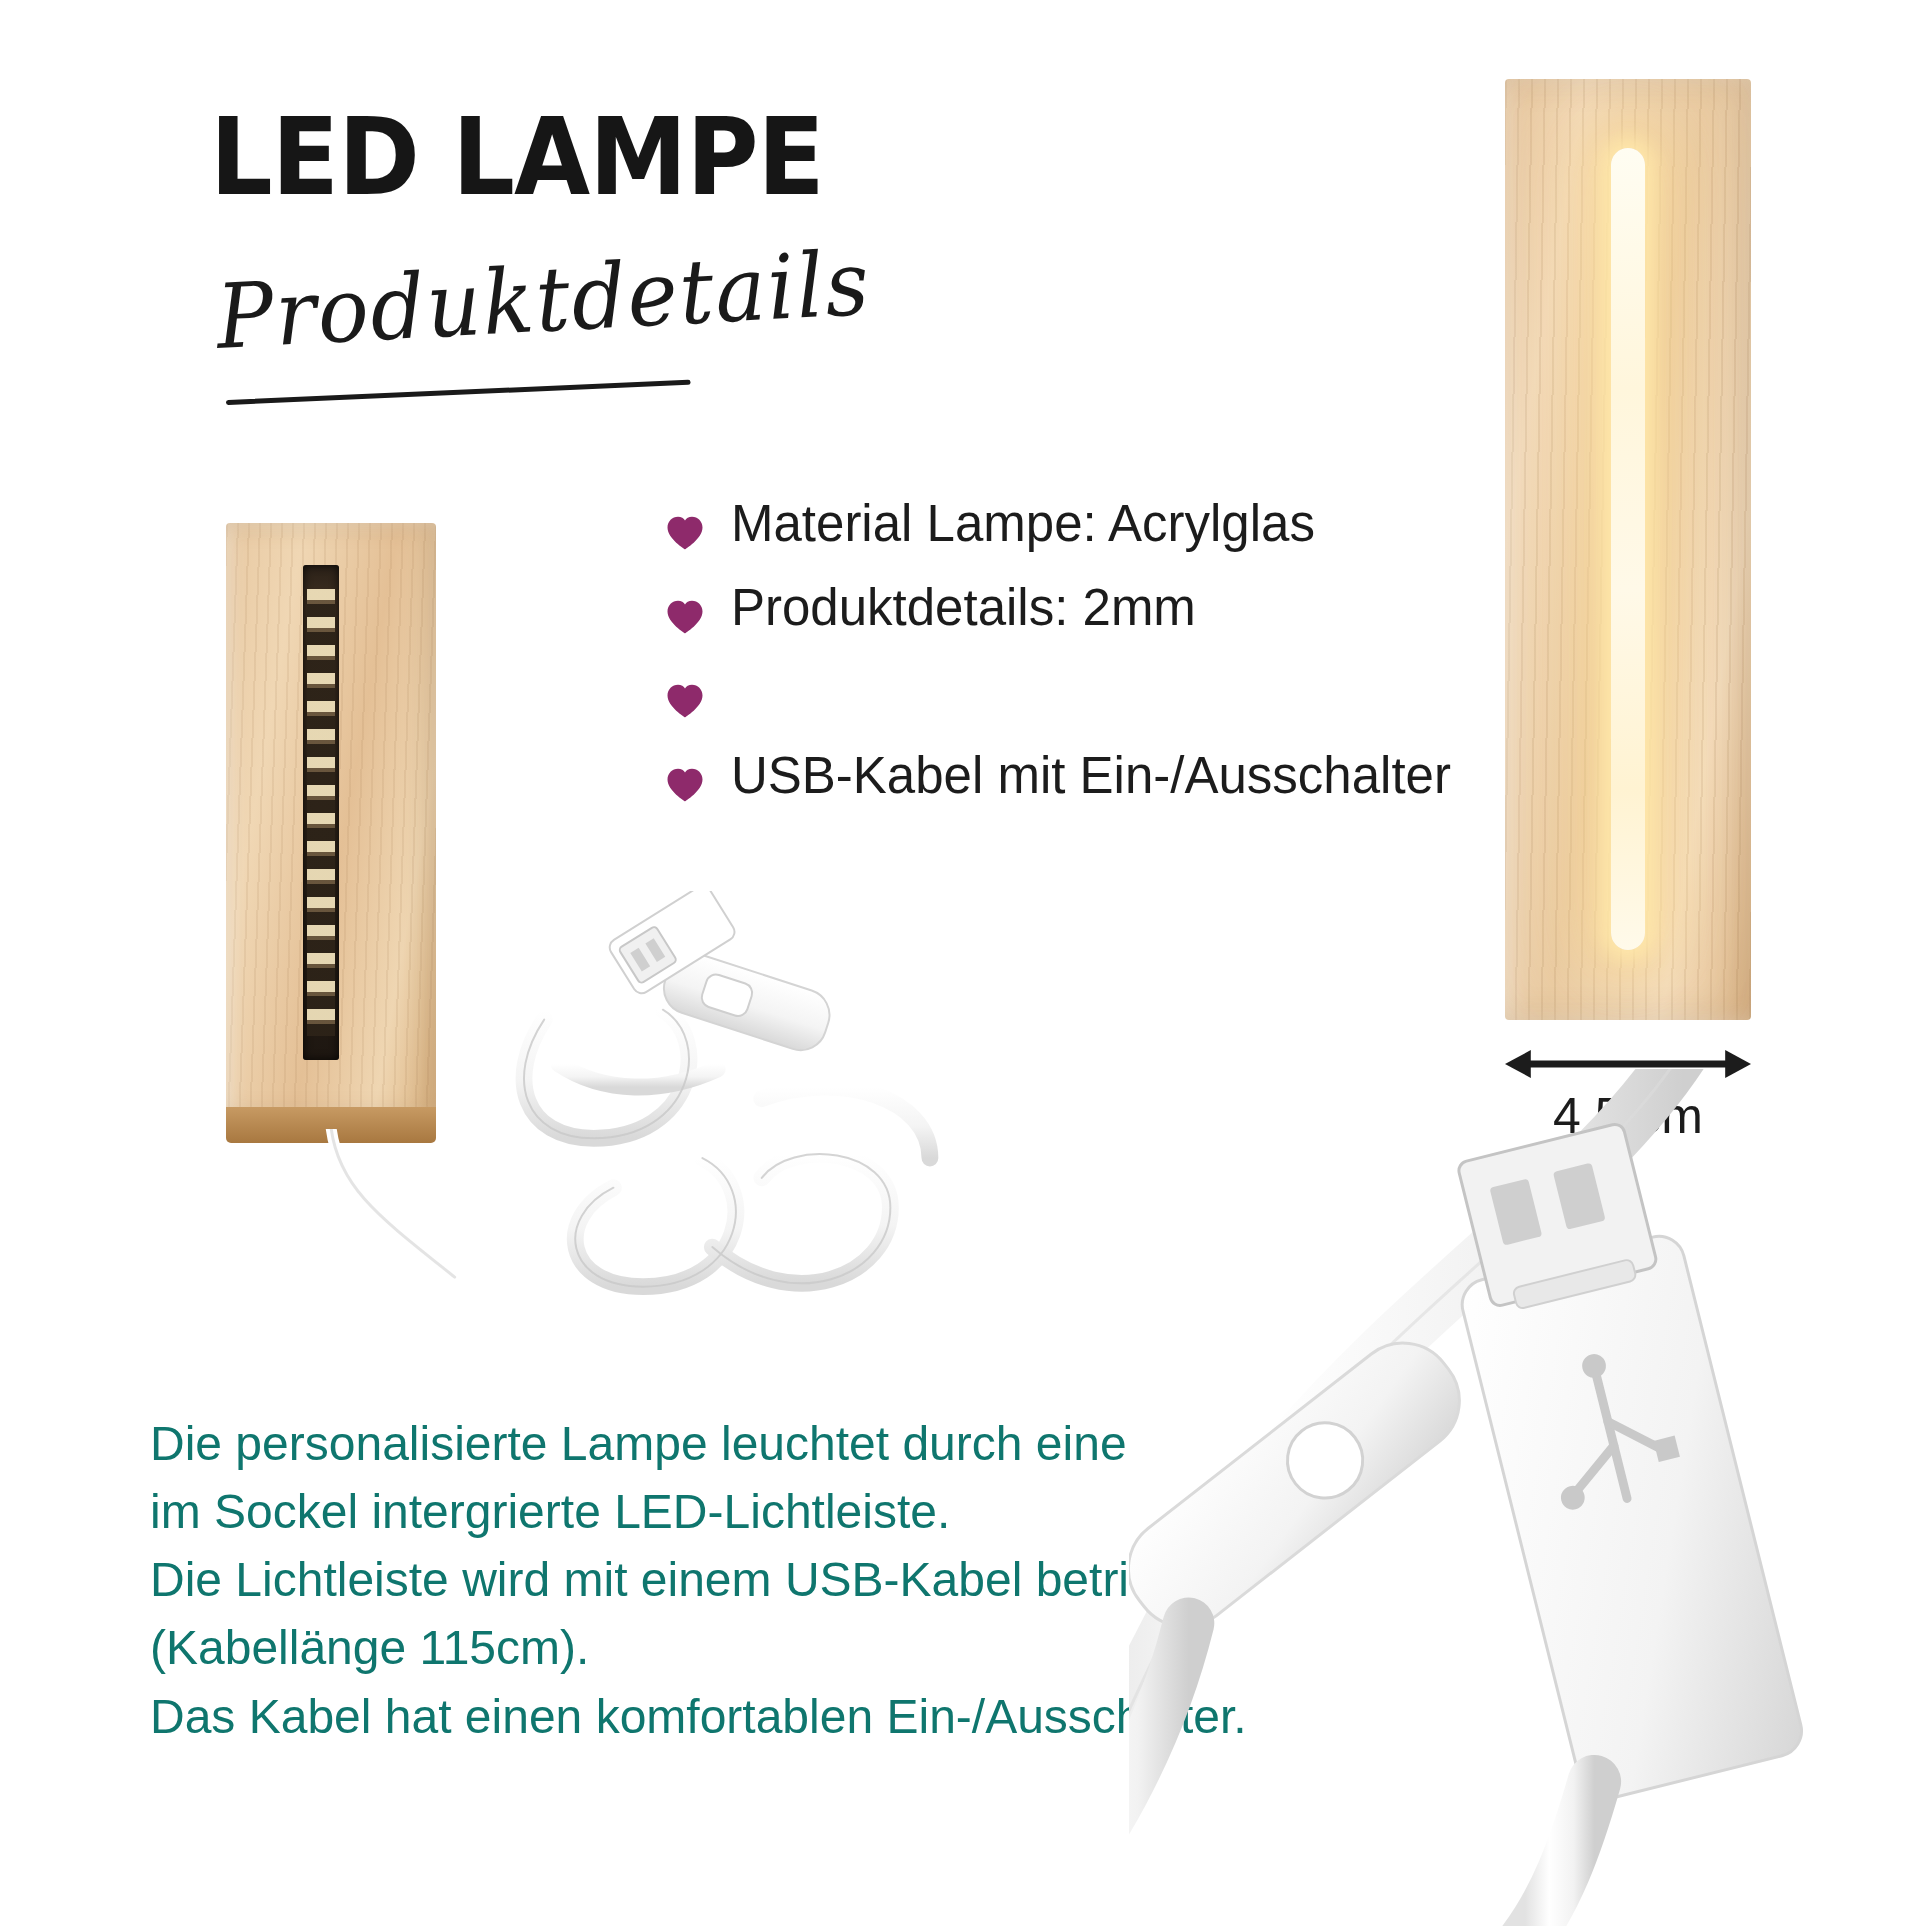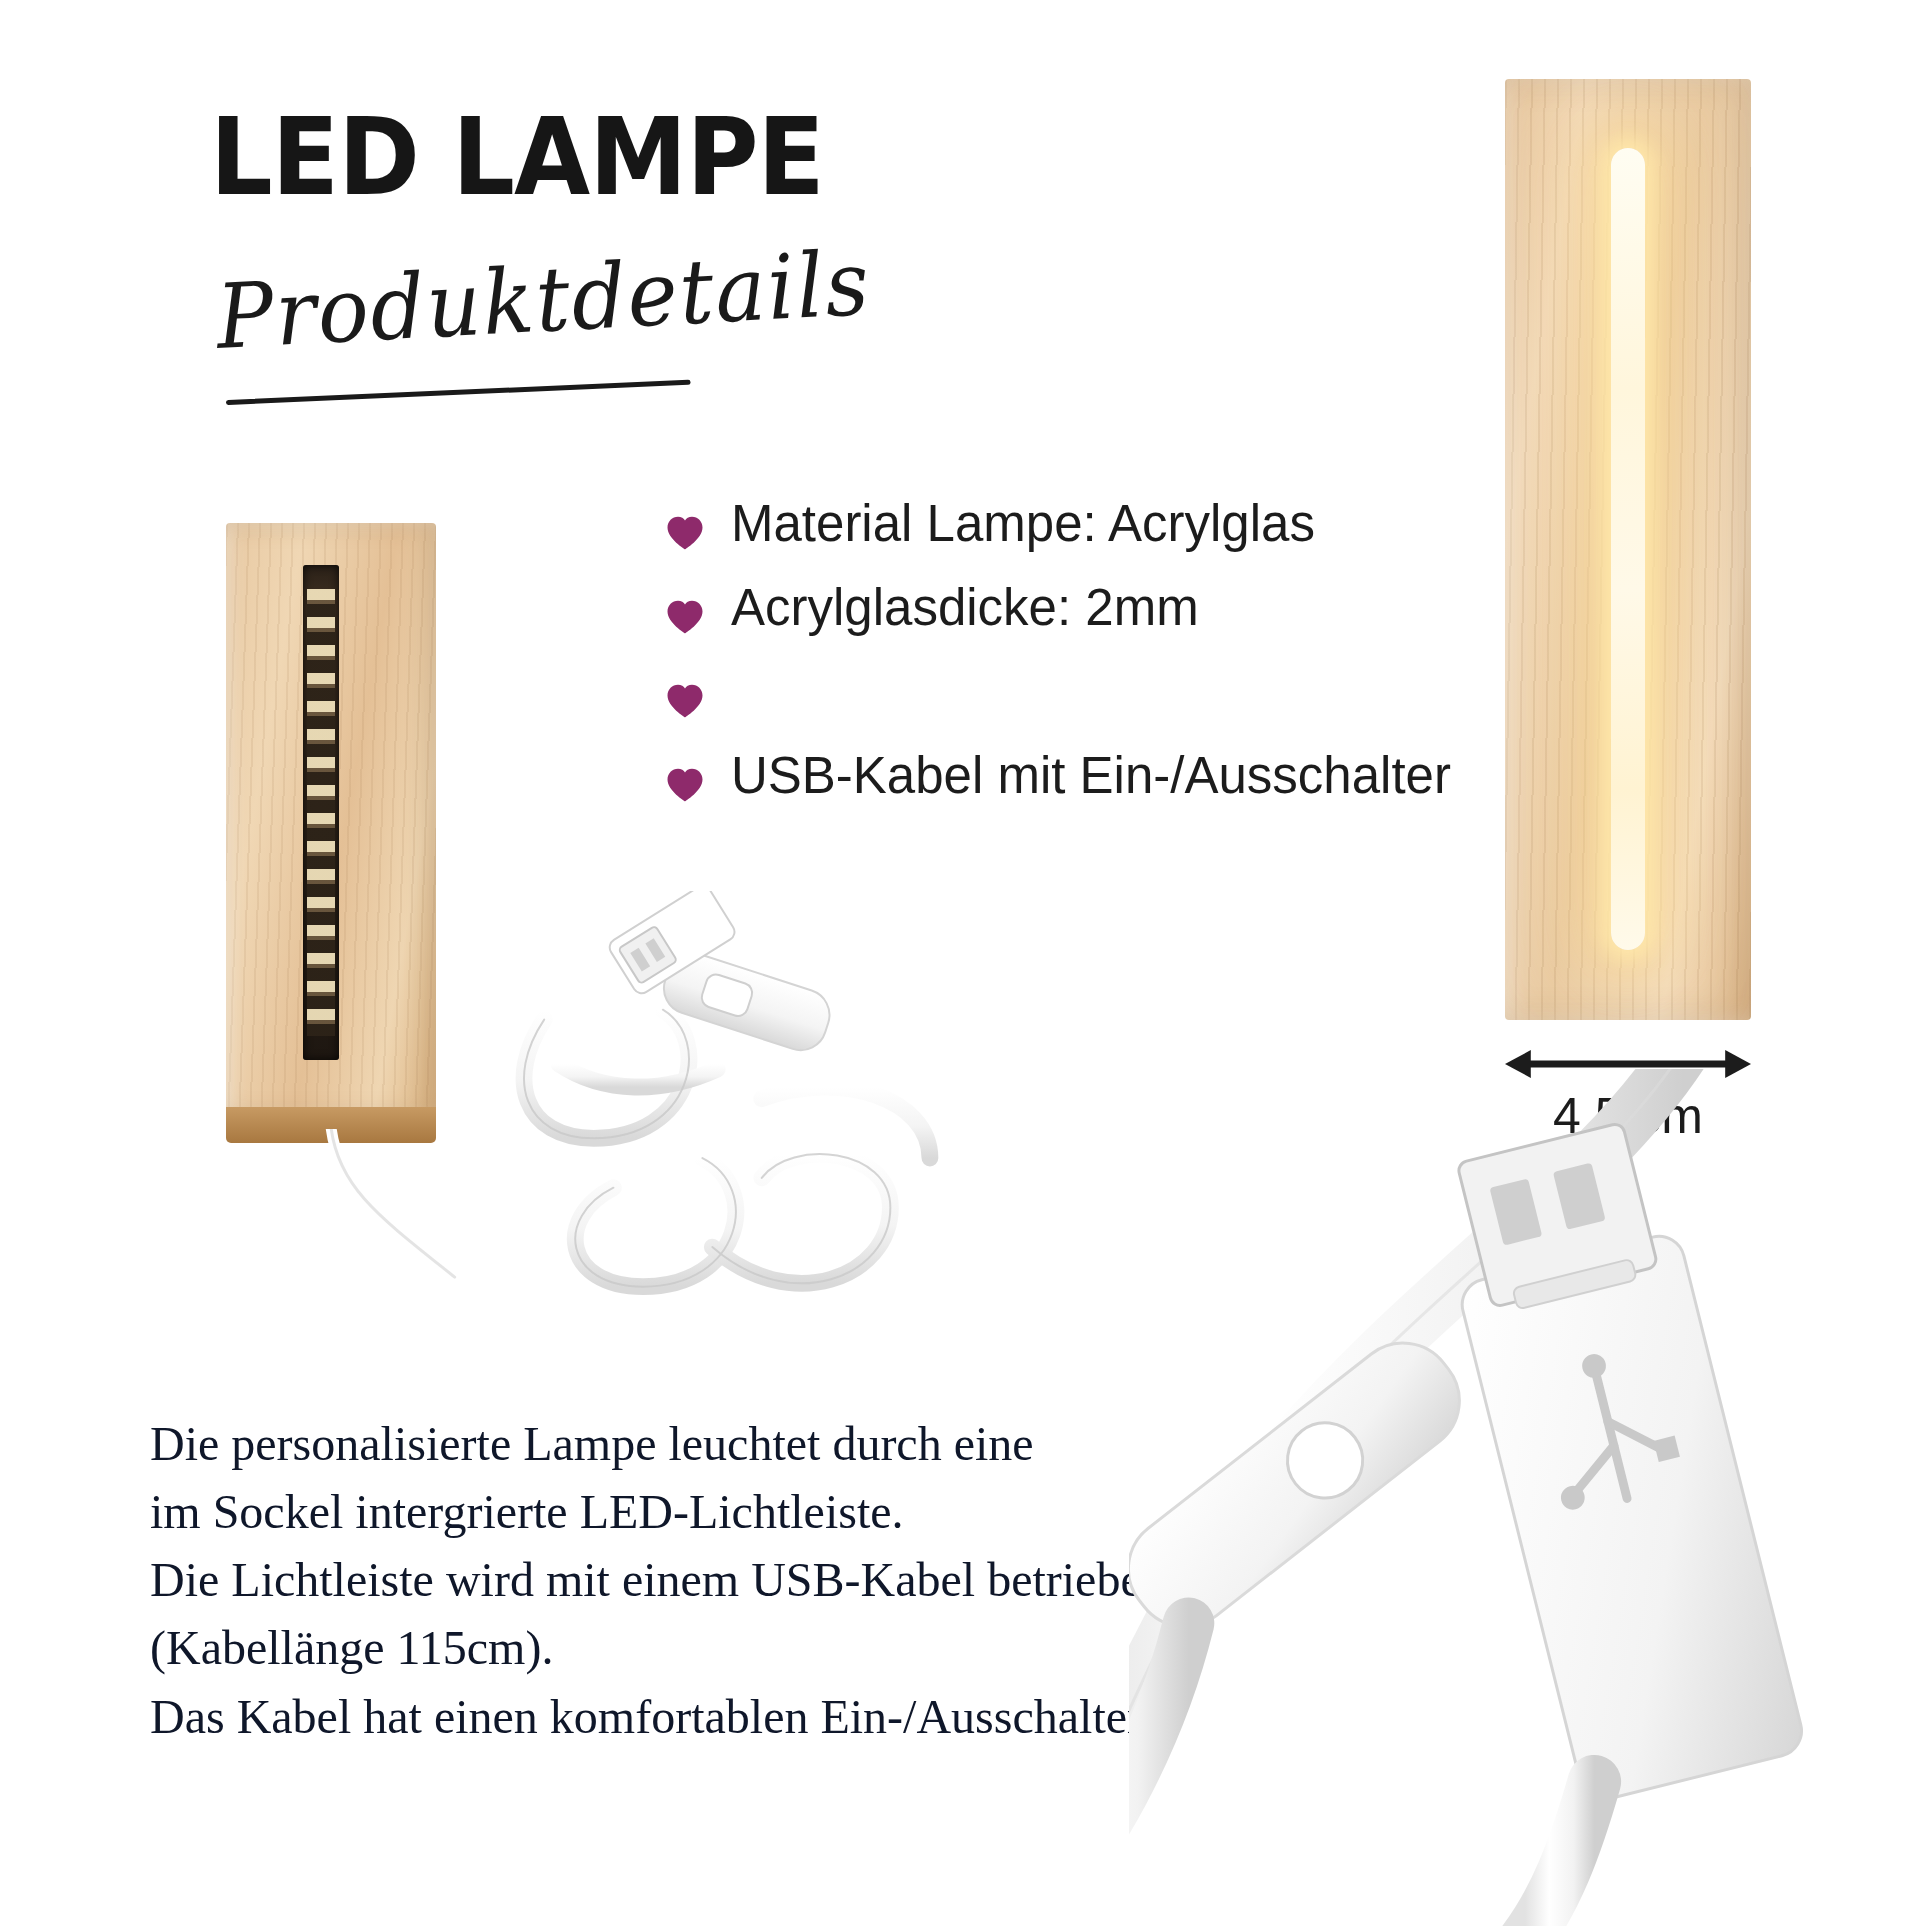--- a/index.html
+++ b/index.html
@@ -196,24 +196,24 @@
     font-size: 50px;
     color: #1c1c1c;
   }
 
   
   .paragraph {
     position: absolute;
     left: 150px;
     top: 1410px;
     width: 1129px;
-    font-family: Liberation Serif, serif;
+    font-family: Liberation Sans, sans-serif;
     font-size: 48px;
     line-height: 1.42;
-    color: #0f172a;
+    color: #0f766e;
   }
   .paragraph div { white-space: nowrap; }
 
   
   .usb-photo {
     position: absolute;
     left: 1129px;
     top: 1069px;
     width: 812px;
     height: 871px;
@@ -230,21 +230,21 @@
   <div class="bullet-row">
     <svg class="heart" viewBox="0 0 32 32">
       <path d="M16 29C16 29 2 20.5 2 11.5 2 6.8 5.8 3 10.4 3c2.6 0 4.7 1.3 5.6 3 0.9-1.7 3-3 5.6-3C26.2 3 30 6.8 30 11.5 30 20.5 16 29 16 29z" fill="#8e2a6b"></path>
     </svg>
     <div class="bullet-text">Material Lampe: Acrylglas</div>
   </div>
   <div class="bullet-row">
     <svg class="heart" viewBox="0 0 32 32">
       <path d="M16 29C16 29 2 20.5 2 11.5 2 6.8 5.8 3 10.4 3c2.6 0 4.7 1.3 5.6 3 0.9-1.7 3-3 5.6-3C26.2 3 30 6.8 30 11.5 30 20.5 16 29 16 29z" fill="#8e2a6b"></path>
     </svg>
-    <div class="bullet-text">Acrylglasdicke: 2mm</div>
+    <div class="bullet-text">Produktdetails: 2mm</div>
   </div>
   <div class="bullet-row">
     <svg class="heart" viewBox="0 0 32 32">
       <path d="M16 29C16 29 2 20.5 2 11.5 2 6.8 5.8 3 10.4 3c2.6 0 4.7 1.3 5.6 3 0.9-1.7 3-3 5.6-3C26.2 3 30 6.8 30 11.5 30 20.5 16 29 16 29z" fill="#8e2a6b"></path>
     </svg>
   </div>
   <div class="bullet-row">
     <svg class="heart" viewBox="0 0 32 32">
       <path d="M16 29C16 29 2 20.5 2 11.5 2 6.8 5.8 3 10.4 3c2.6 0 4.7 1.3 5.6 3 0.9-1.7 3-3 5.6-3C26.2 3 30 6.8 30 11.5 30 20.5 16 29 16 29z" fill="#8e2a6b"></path>
     </svg>

